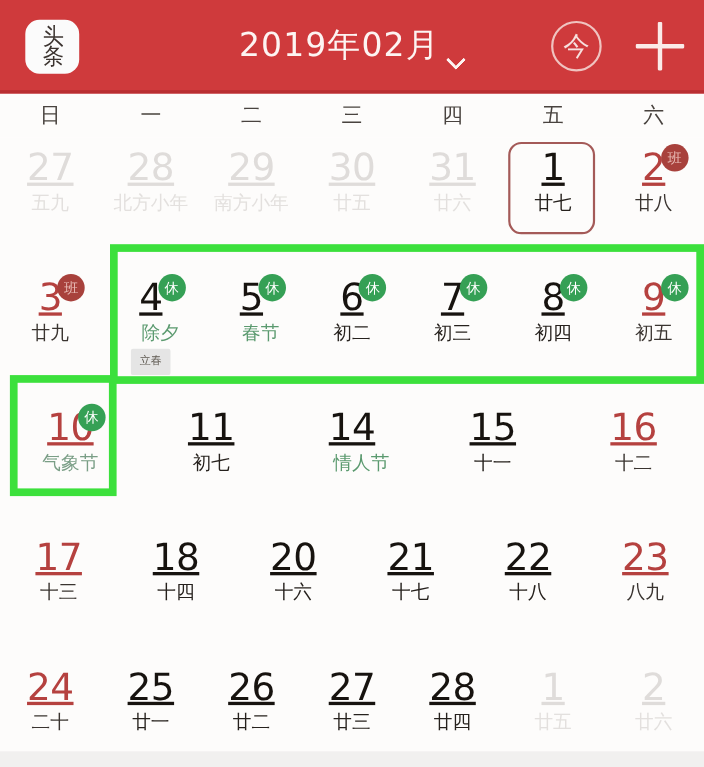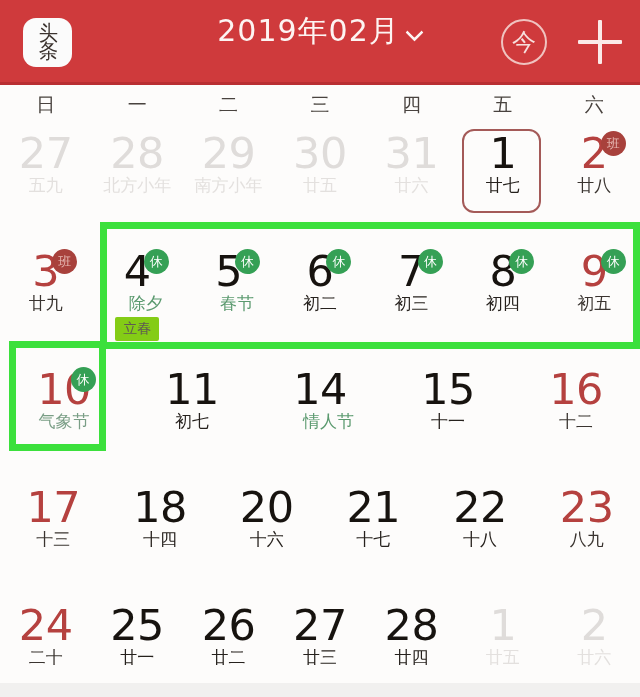--- a/index.html
+++ b/index.html
@@ -49,21 +49,21 @@
   }
   .logo-text span { display: block; }
 
   .appbar-title {
     position: absolute;
     left: 0;
     right: 0;
     top: 0;
     height: 62px;
     display: flex;
-    align-items: center;
+    align-items: flex-end;
     justify-content: center;
     gap: 6px;
     pointer-events: none;
     border-radius: 14px;
   }
   .appbar-title .title-text {
     font-size: 30px;
     color: #fdf4f2;
     letter-spacing: 1px;
     font-family: "DejaVu Sans", sans-serif;
@@ -149,26 +149,27 @@
   .cell {
     flex: 1 1 0;
     position: relative;
     display: flex;
     flex-direction: column;
     align-items: center;
     padding-top: 9px;
     box-sizing: border-box;
   }
   .daynum {
-    font-size: 43px;
+    font-size: 34px;
     line-height: 38px;
     color: #17130f;
     font-family: "DejaVu Sans", sans-serif;
     font-weight: 500;
     letter-spacing: -0.5px;
+    text-decoration: underline;
   }
   .sub {
     font-size: 17px;
     line-height: 23px;
     color: #26211d;
     margin-top: 2px;
     font-family: "DejaVu Sans", sans-serif;
   }
   
   .cell.out .daynum { color: #dfdcda; font-weight: 400; }
@@ -190,23 +191,23 @@
     justify-content: center;
     font-size: 13px;
     font-family: "DejaVu Sans", sans-serif;
     color: #ffffff;
   }
   .badge.rest { background: #35a055; margin-left: 38px; }
   .badge.work { background: #a8413c; color: #e7b9b3; margin-left: 38px; }
 
   .term {
     margin-top: 2px;
-    background: #84cc16;
+    background: #e5e5e5;
     color: #5f5a52;
-    font-size: 14px;
+    font-size: 10px;
     line-height: 21px;
     padding: 1px 8px 2px 8px;
     border-radius: 2px;
     font-family: "DejaVu Sans", sans-serif;
   }
 
   
   .sel-box {
     position: absolute;
     left: 462px;

